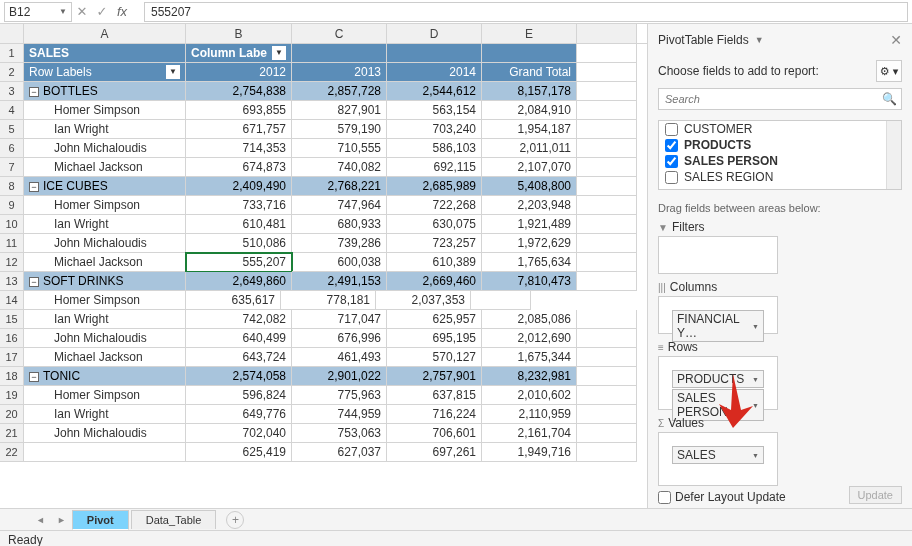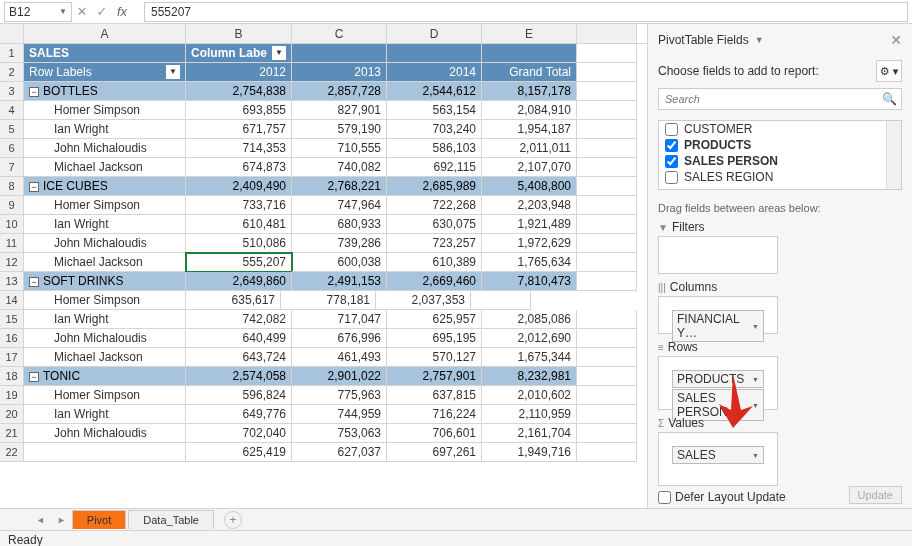--- a/index.html
+++ b/index.html
@@ -26,21 +26,21 @@
 .hdr .ddw{float:right;width:14px;height:14px;background:#fff;color:#333;font-size:8px;text-align:center;line-height:14px;margin-top:2px}
 .sub{background:#5b8db8;color:#fff;font-weight:normal}
 .sub .ddw{float:right;width:14px;height:14px;background:#fff;color:#333;font-size:8px;text-align:center;line-height:14px;margin-top:2px}
 .grp{background:#a8c4dc;color:#000}
 .grp .co{display:inline-block;width:10px;height:10px;border:1px solid #666;text-align:center;line-height:9px;font-size:9px;margin-right:4px;background:#fff}
 .name{padding-left:30px}
 .sel{outline:2px solid #1a7f37;outline-offset:-1px}
 .tabs{height:22px;display:flex;align-items:center;border-top:1px solid #d4d4d4;background:#f4f4f4;padding-left:30px}
 .tablnk{font-size:9px;color:#888;padding:0 6px}
 .tab{padding:3px 14px;border:1px solid #ccc;border-bottom:none;background:#f0f0f0;margin-right:2px;font-size:11px}
-.tab.act{background:#f97316;border-bottom:1px solid #fff;font-weight:normal}
+.tab.act{background:#7dd3fc;border-bottom:1px solid #fff;font-weight:bold}
 .addtab{width:18px;height:18px;border:1px solid #ccc;border-radius:50%;text-align:center;line-height:16px;margin-left:8px;color:#888}
 .status{height:18px;background:#f4f4f4;border-top:1px solid #d4d4d4;padding:0 8px;line-height:18px;font-size:11px;color:#555}
 
 .pane{width:265px;background:#f6f6f6;border-left:1px solid #d4d4d4;display:flex;flex-direction:column;padding:8px 10px 4px}
 .pane-title{color:#2a7b4f;font-size:17px;font-weight:normal;display:flex;align-items:center}
 .pane-title .dd2{font-size:9px;margin-left:6px;color:#777}
 .pane-title .x{margin-left:auto;font-size:14px;color:#888}
 .choose{display:flex;align-items:center;margin:12px 0 6px;color:#666;font-size:11px}
 .gear{width:26px;height:22px;border:1px solid #ccc;background:#fdfdfd;text-align:center;line-height:20px;margin-left:auto;font-size:11px}
 .search{display:flex;border:1px solid #ccc;height:22px;background:#fff;margin-bottom:10px}

